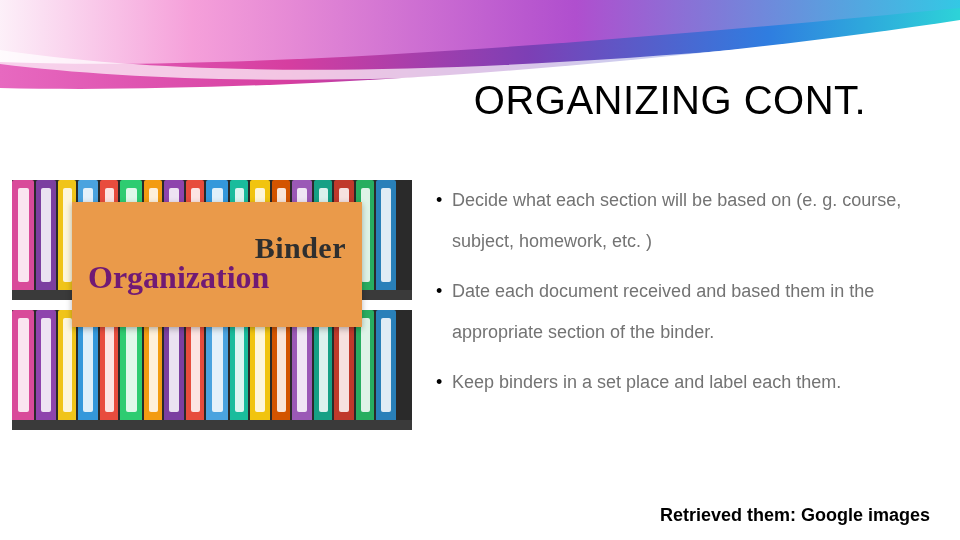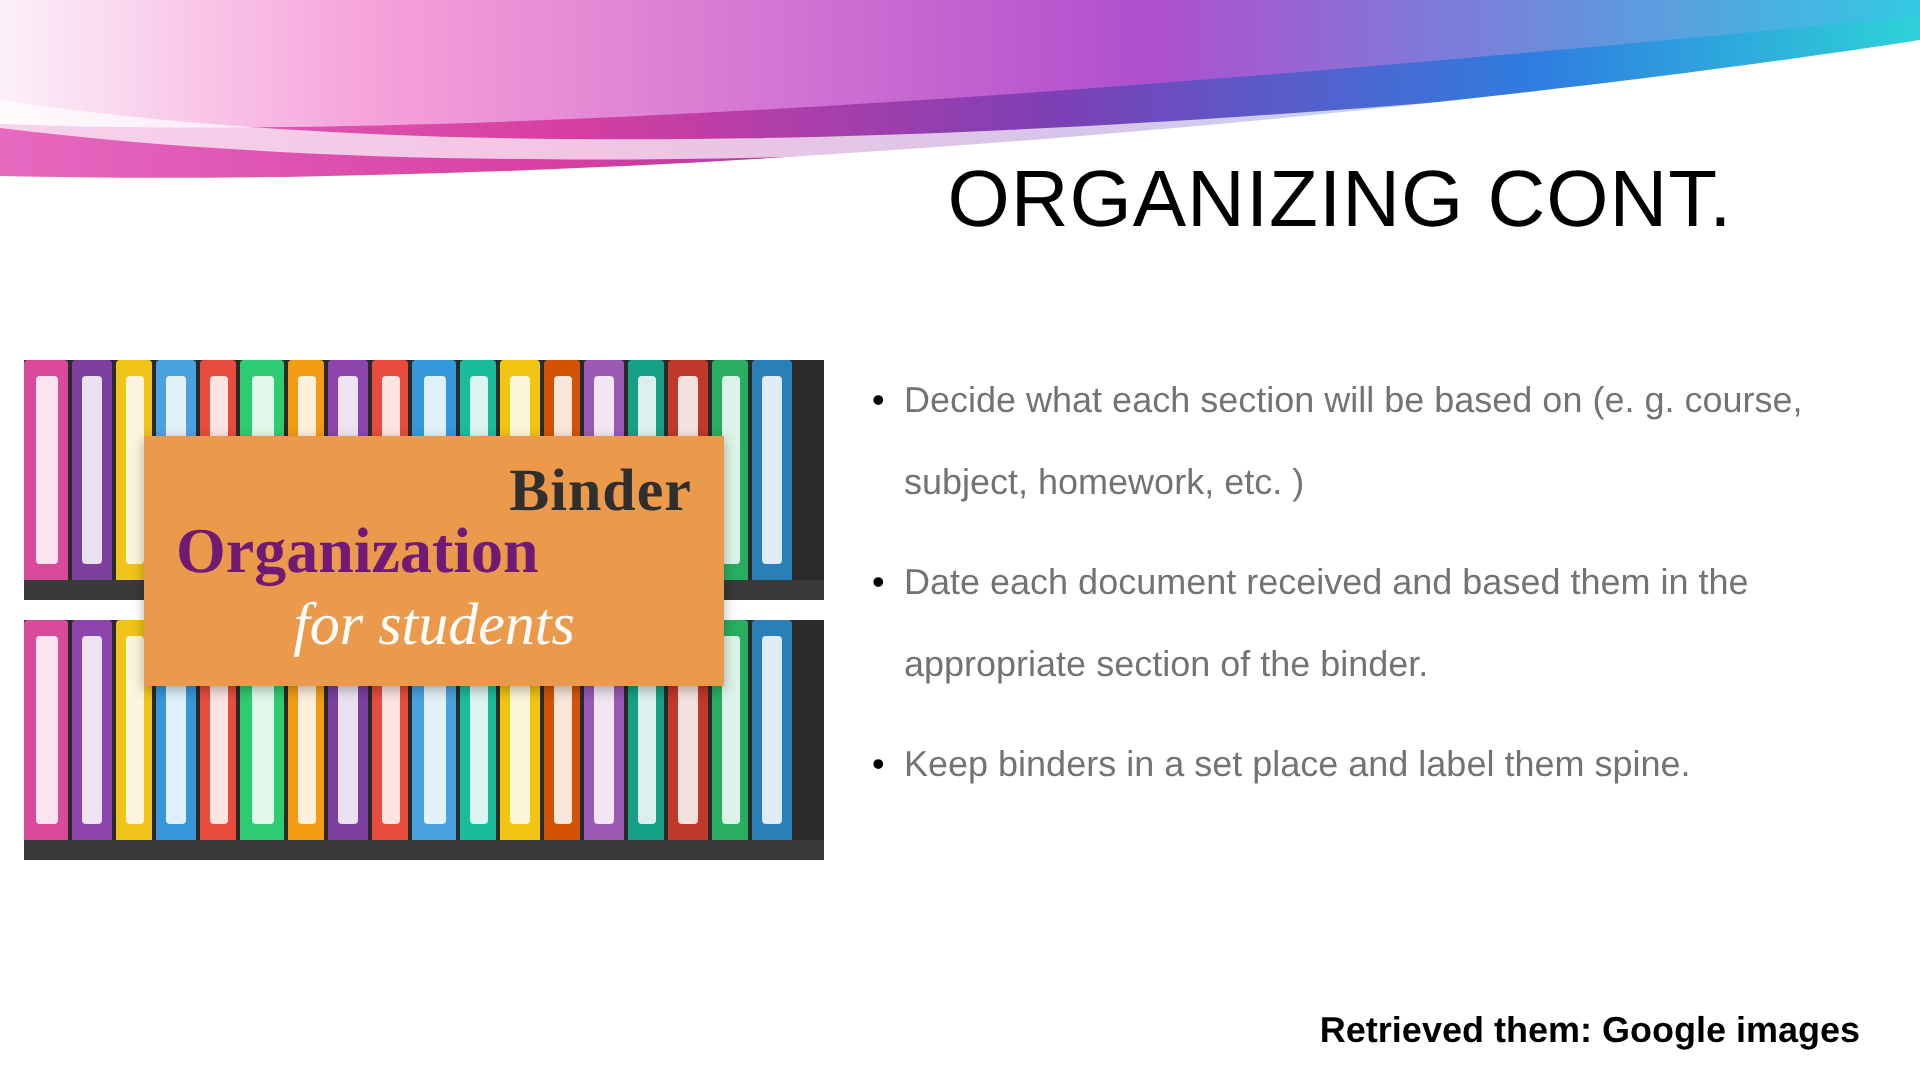--- a/index.html
+++ b/index.html
@@ -78,21 +78,21 @@
     top:8px; bottom:8px; left:25%;
     width: 50%;
     background: #fff;
     border-radius:2px;
     opacity:0.85;
   }
 
   
   .card {
     position: absolute;
-    top: 38px;
+    top: 22px;
     left: 60px;
     width: 290px;
     height: 125px;
     background: #ea9a4a;
     box-shadow: 0 2px 6px rgba(0,0,0,0.3);
     padding: 8px 16px 10px 16px;
     display: flex;
     flex-direction: column;
     justify-content: center;
   }
@@ -220,27 +220,26 @@
         <div class="binder" style="width: 18px; background: rgb(211, 84, 0);"></div>
         <div class="binder" style="width: 20px; background: rgb(155, 89, 182);"></div>
         <div class="binder" style="width: 18px; background: rgb(22, 160, 133);"></div>
         <div class="binder" style="width: 20px; background: rgb(192, 57, 43);"></div>
         <div class="binder" style="width: 18px; background: rgb(39, 174, 96);"></div>
         <div class="binder" style="width: 20px; background: rgb(41, 128, 185);"></div>
       </div>
     <div class="card">
       <div class="line1">Binder</div>
       <div class="line2">Organization</div>
-      <div class="line3">for students</div>
     </div>
   </div>
 
   <div class="bullets">
     <ul id="bullet-ul">
         <li>Decide what each section will be based on (e. g. course, subject, homework, etc. )</li>
         <li>Date each document received and based them in the appropriate section of the binder.</li>
-        <li>Keep binders in a set place and label them spine.</li>
+        <li>Keep binders in a set place and label each them.</li>
       </ul>
   </div>
 
 </div>
 
 <div class="attribution">Retrieved them: Google images</div>
 
 </body></html>

